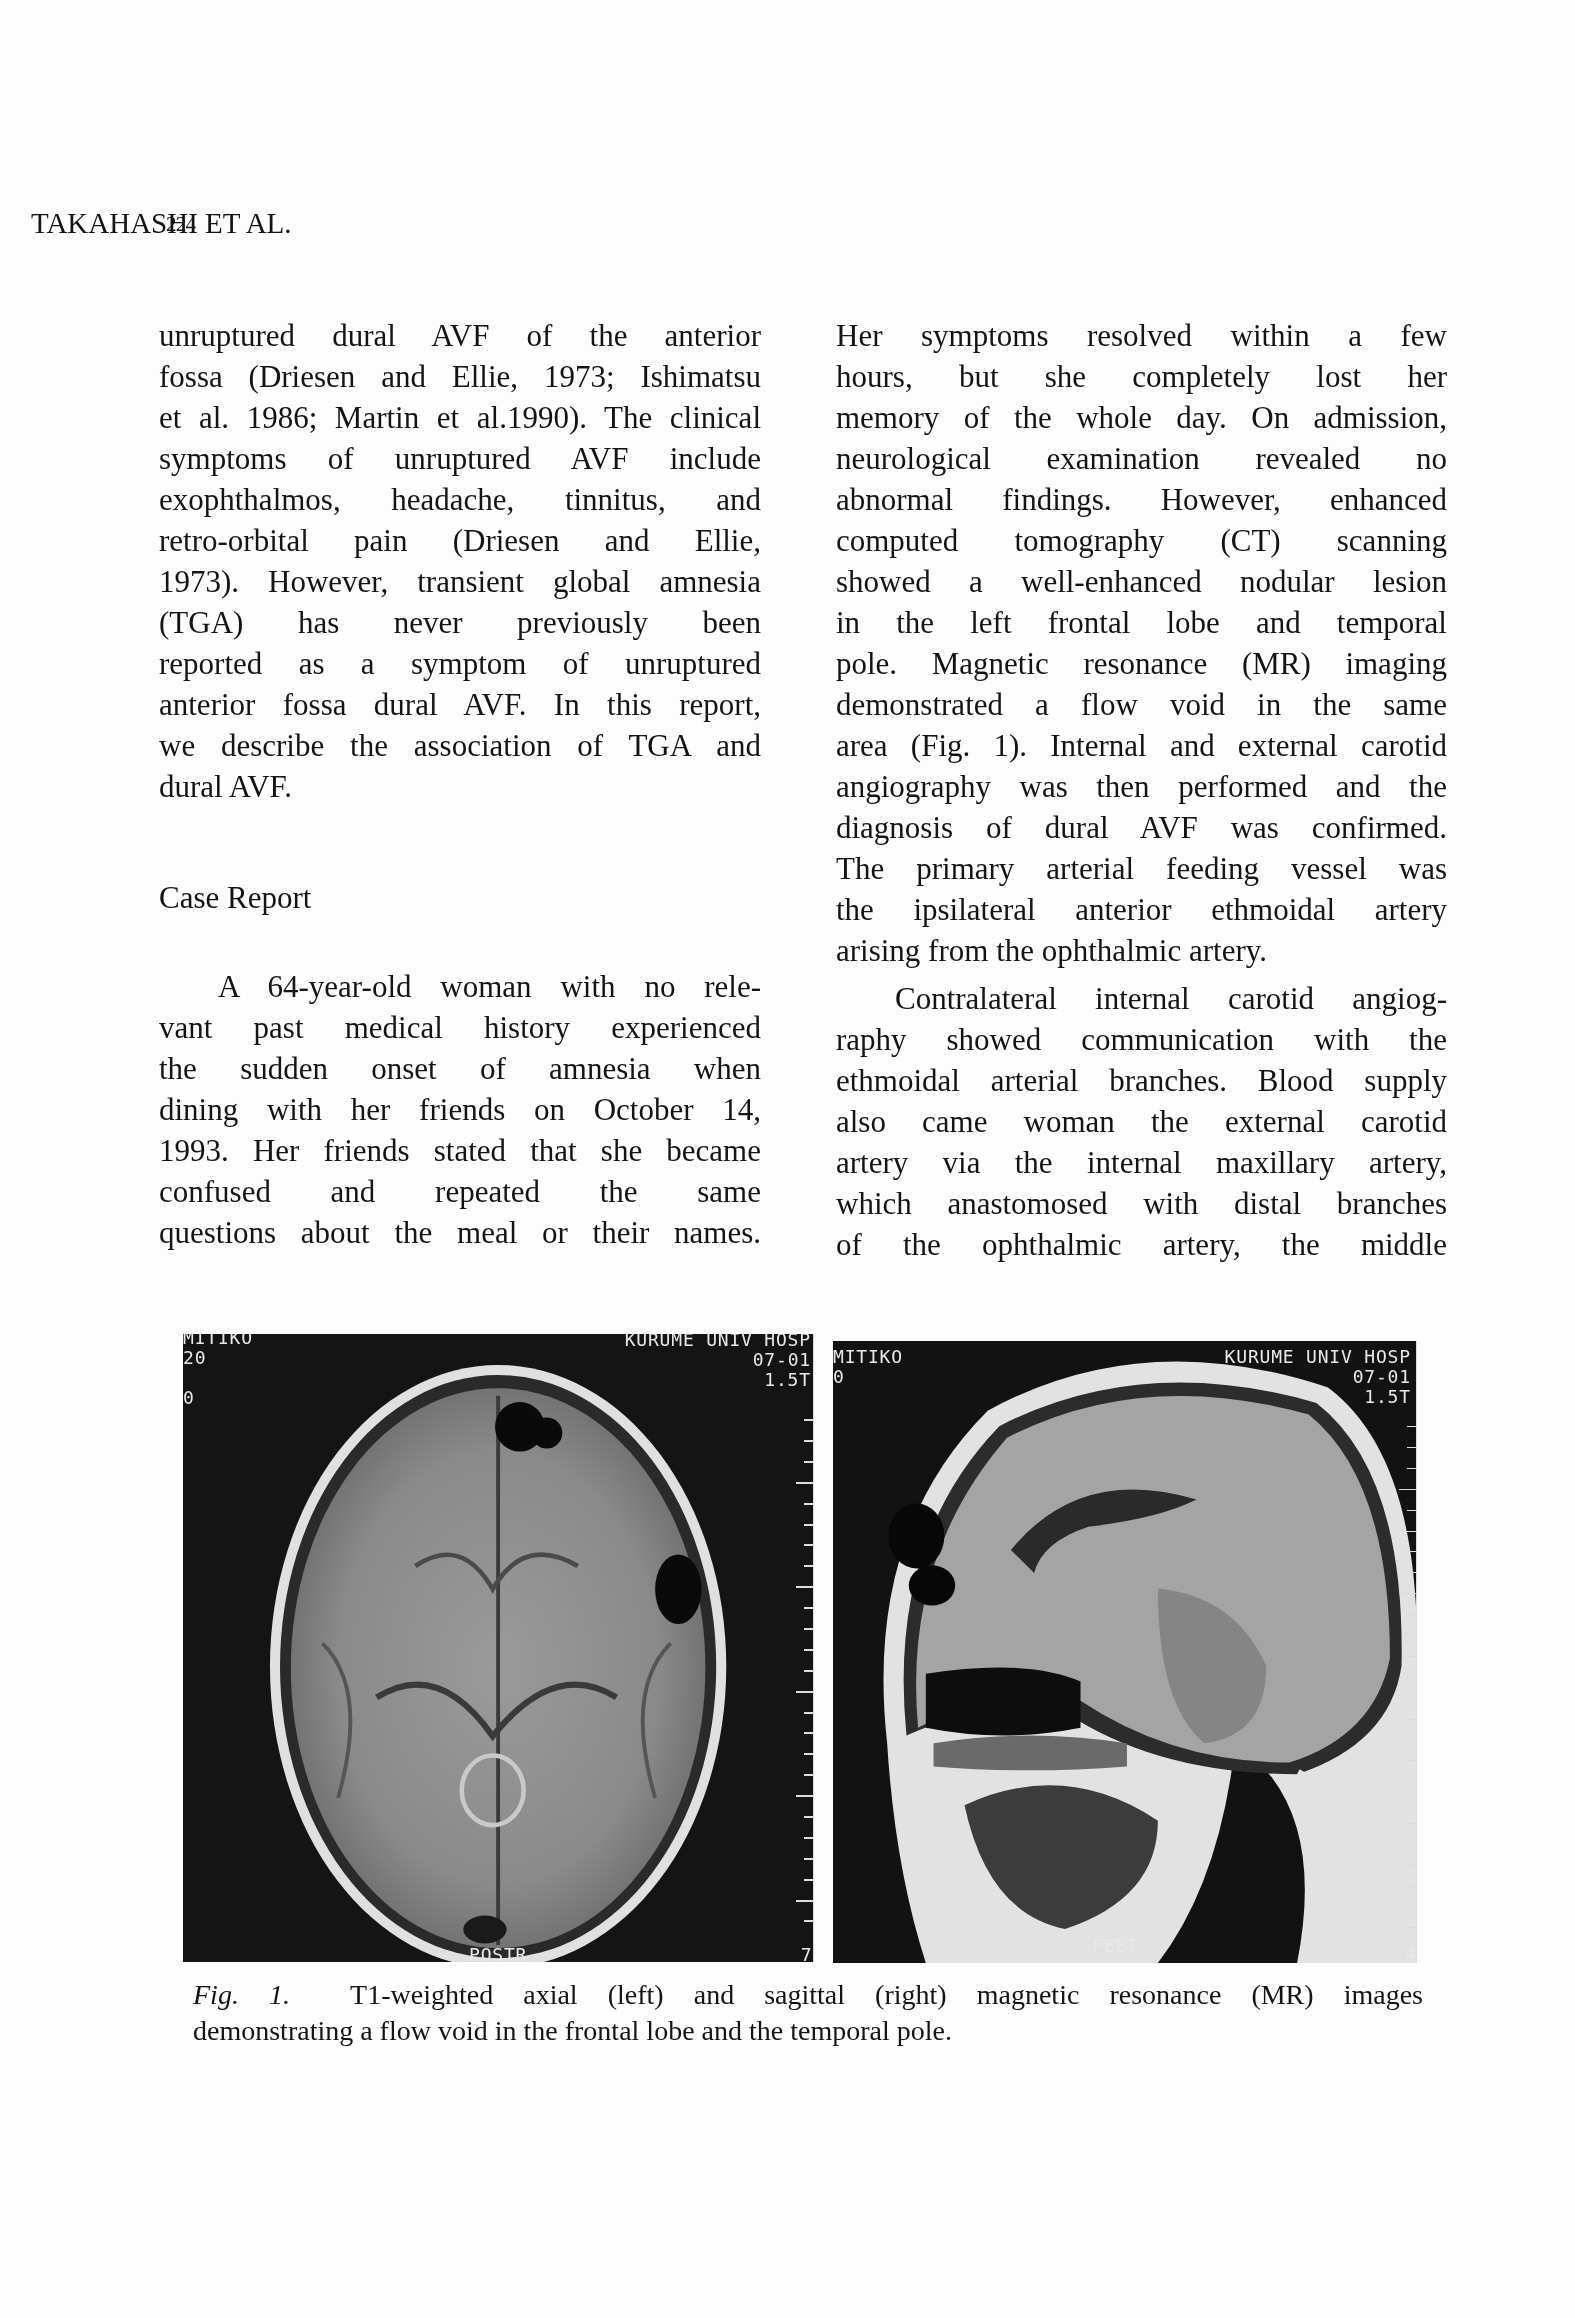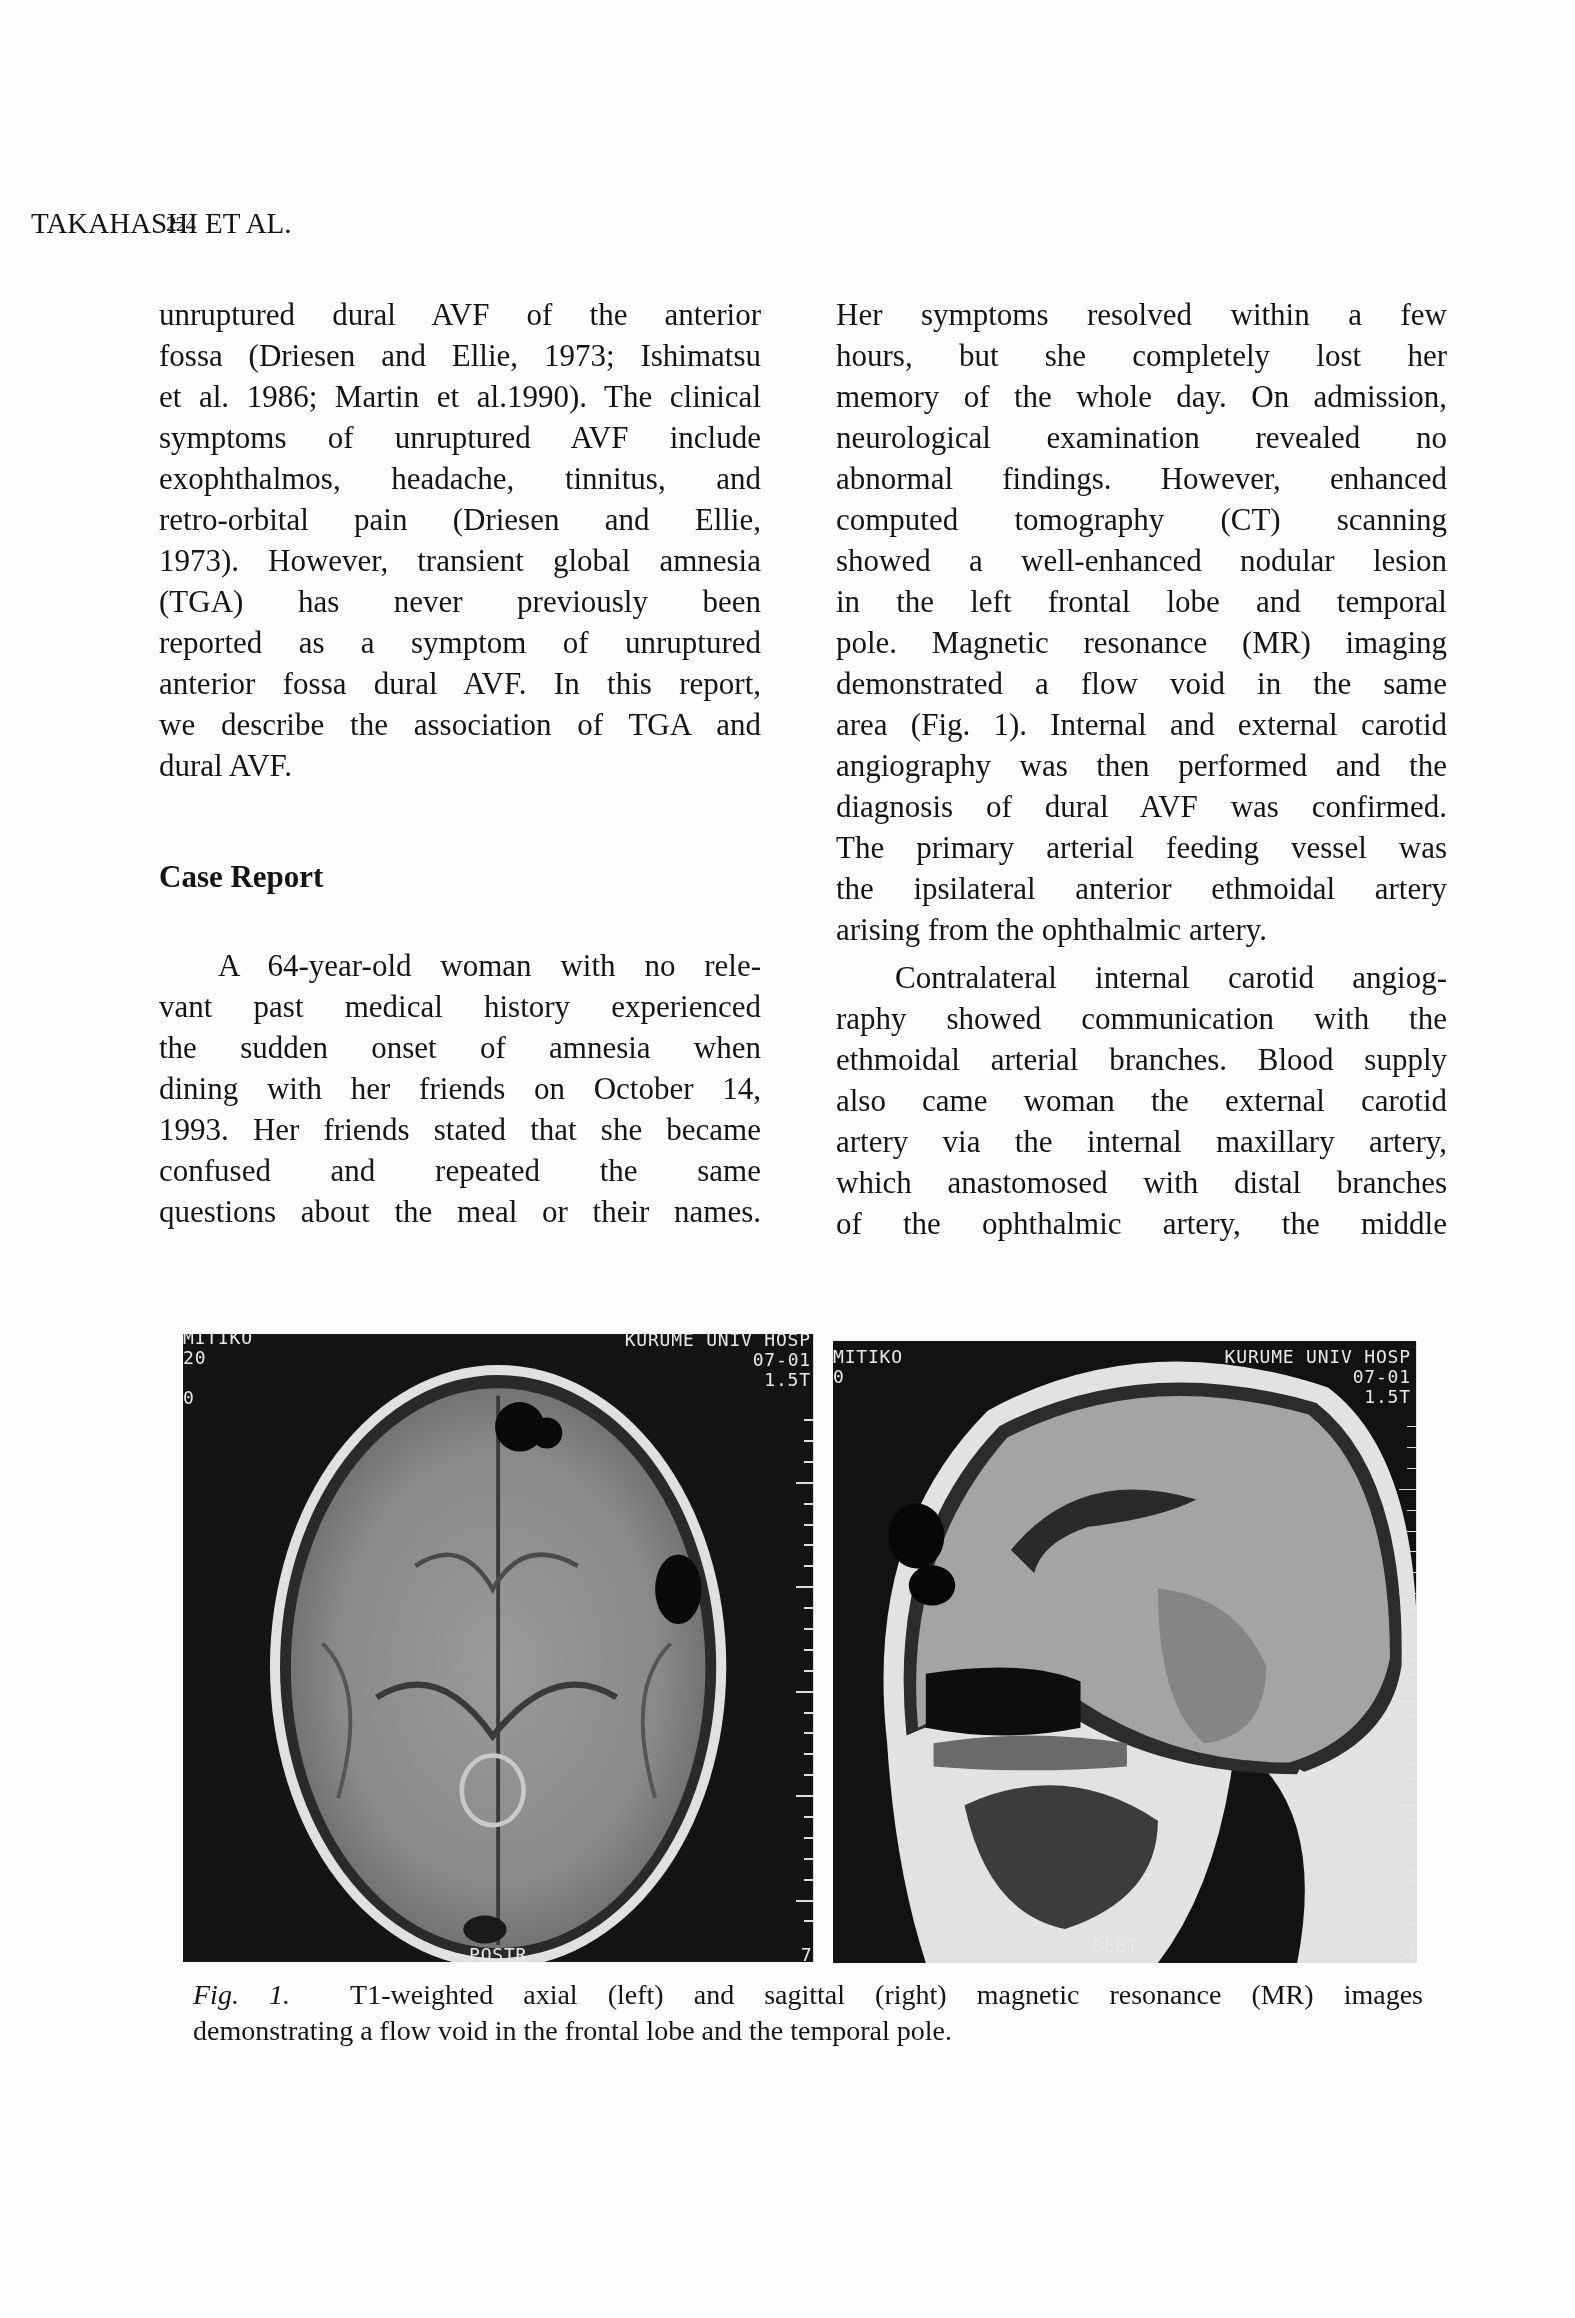--- a/index.html
+++ b/index.html
@@ -5,28 +5,28 @@
   html, body { margin: 0; padding: 0; }
   body {
     width: 1576px; height: 2319px; background: #fdfdfd;
     position: relative; overflow: hidden;
     font-family: "Liberation Serif", "DejaVu Serif", serif; color: #141414;
   }
   .running-head { position: absolute; top: 207px; left: 0; width: 1576px; height: 39px; }
   .page-num { position: absolute; left: 166px; top: 4.6px; font-size: 21px; letter-spacing: -0.8px; }
   .head-title { position: absolute; left: 0; right: 0; text-align: left; top: 0; font-size: 29px; letter-spacing: 0px; padding-left: 31px; }
 
-  .col { position: absolute; top: 294px; width: 602px; font-size: 31px; line-height: 41px; }
+  .col { position: absolute; top: 315px; width: 602px; font-size: 31px; line-height: 41px; }
   .col.left { left: 159px; }
   .col.right { left: 836px; width: 611px; }
   .line { display: block; text-align: justify; text-align-last: justify; white-space: nowrap; height: 41px; }
   .line.last { text-align-last: left; }
   .indent { text-indent: 59px; margin-top: 7px; }
   .gap-heading { height: 70px; }
-  .section-heading { font-weight: bold; font-size: 31px; height: 41px; margin: 0; }
+  .section-heading { font-weight: normal; font-size: 31px; height: 41px; margin: 0; }
   .gap-after-heading { height: 41px; }
 
   .figure { position: absolute; top: 1329px; left: 0; width: 1576px; height: 634px; }
   .mr-image { position: absolute; background: #111; overflow: hidden; }
   .mr-axial { left: 183px; top: 5.4px; width: 631px; height: 628px; }
   .mr-sagittal { left: 833px; top: 11.6px; width: 584px; height: 622px; }
   .overlay-text { position: absolute; color: #e8e8e8; font-family: "DejaVu Sans Mono", monospace; font-size: 18px; line-height: 20px; letter-spacing: 0.8px; white-space: pre; }
   .tick-ruler { position: absolute; right: 0; top: 0; bottom: 0; width: 31px; border-right: 1.5px solid #ddd; }
   .tick { position: absolute; right: 0; height: 1.5px; background: #ddd; }
   .caption { position: absolute; top: 1977px; left: 193px; width: 1230px; font-size: 28px; line-height: 36px; }

